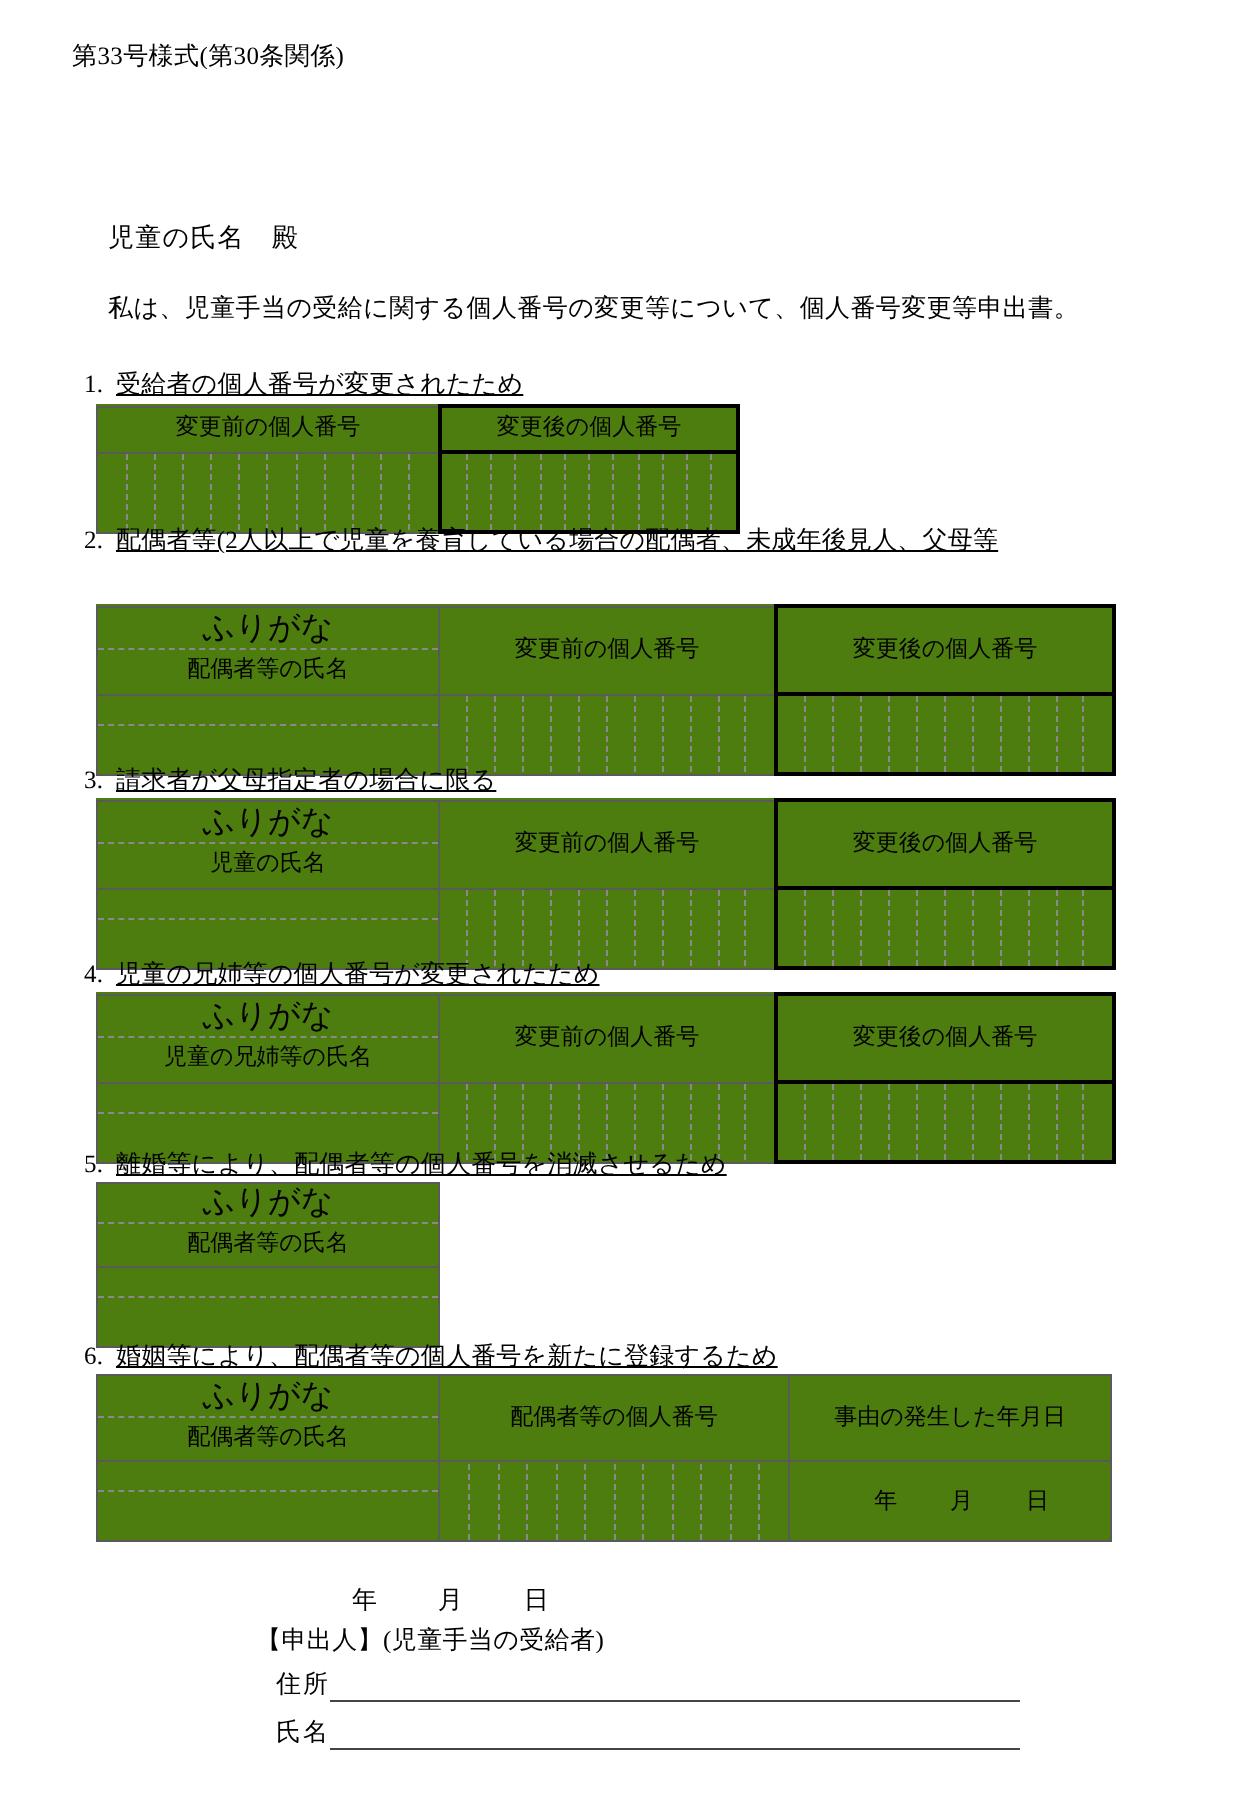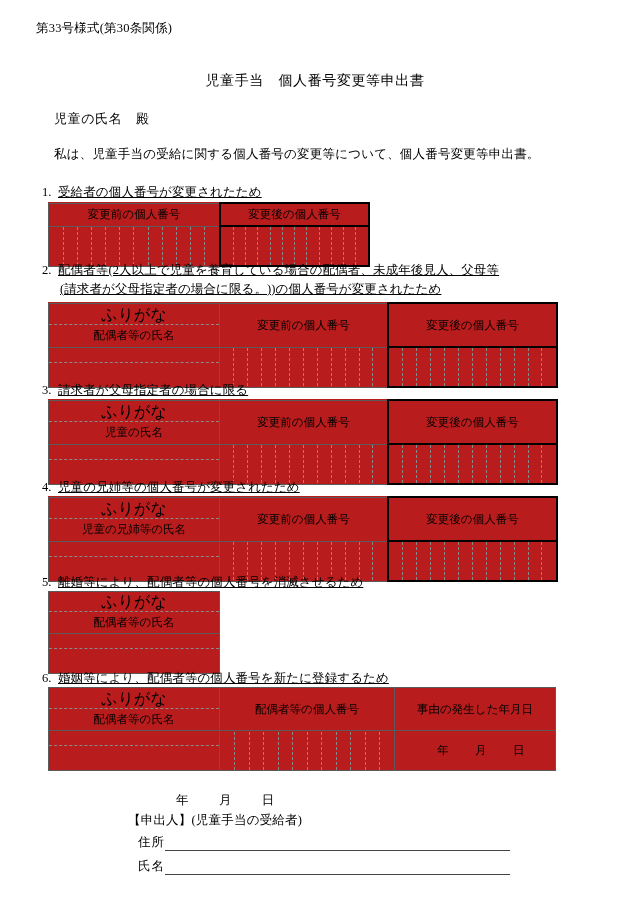--- a/index.html
+++ b/index.html
@@ -19,21 +19,21 @@
   .doc-title{position:absolute;left:0;top:72px;width:630px;text-align:center;font-size:14px;letter-spacing:0.6px;}
   .addressee{position:absolute;left:54px;top:110px;font-size:13px;letter-spacing:0.6px;}
   .preamble{position:absolute;left:54px;top:146px;font-size:12.5px;letter-spacing:0.2px;}
 
   
   .sec-head{position:absolute;font-size:12.5px;letter-spacing:0.1px;white-space:nowrap;text-decoration:underline;}
   .sec-head .num{display:inline-block;width:16px;}
   .sec-head .cont{display:block;padding-left:18px;margin-top:2px;}
 
   
-  .tbl{position:absolute;border-collapse:collapse;table-layout:fixed;background:#b91c1c;}
+  .tbl{position:absolute;border-collapse:collapse;table-layout:fixed;background:#4d7c0f;}
   .tbl td{border:1px solid #5a5a5a;padding:0;font-size:11.5px;text-align:center;vertical-align:middle;}
 
   
   .lbl{height:21px;line-height:21px;font-size:11.5px;white-space:nowrap;}
   .lbl-tall{height:42px;}
 
   
   .fg-top{height:19px;line-height:19px;border-bottom:1px dashed #8a8a8a !important;font-size:16px;}
   .fg-bot{height:21px;line-height:21px;font-size:11.5px;}
   .entry-name-top{height:14px;border-bottom:1px dashed #8a8a8a !important;}
@@ -60,21 +60,20 @@
   .foot-row{position:absolute;font-size:12.5px;display:flex;align-items:flex-end;}
   .foot-row .lab{white-space:nowrap;letter-spacing:1px;}
   .foot-row .rule{border-bottom:1px solid #444;height:13px;}
 </style>
 </head>
 <body>
 
 <div class="page">
 
   <div class="form-no">第33号様式(第30条関係)</div>
-  <div class="doc-title">児童手当　個人番号変更等申出書</div>
   <div class="addressee">児童の氏名　殿</div>
   <div class="preamble">私は、児童手当の受給に関する個人番号の変更等について、個人番号変更等申出書。</div>
 
   <div class="sec-head" style="left:42px;top:184px;">
     <span class="num">1.</span><span>受給者の個人番号が変更されたため</span>
   </div>
 
   <table class="tbl" style="left:48px;top:202px;width:317px;">
     <tbody>
         <tr>
@@ -121,21 +120,20 @@
         </tr>
               </tbody>
             </table>
       </td>
     </tr>
   </tbody>
     </table>
 
   <div class="sec-head" style="left:42px;top:262px;">
     <span class="num">2.</span><span>配偶者等(2人以上で児童を養育している場合の配偶者、未成年後見人、父母等</span>
-    <span class="cont">(請求者が父母指定者の場合に限る。))の個人番号が変更されたため</span>
   </div>
 
   <table class="tbl" style="left:48px;top:302px;width:504px;">
     <tbody>
         <tr>
       <td style="width:170px;padding:0;" class="nopad">
         <div class="fg-top">ふりがな</div>
         <div class="fg-bot">配偶者等の氏名</div>
       </td>
       <td class="lbl lbl-tall" style="width:167px;">変更前の個人番号</td>

